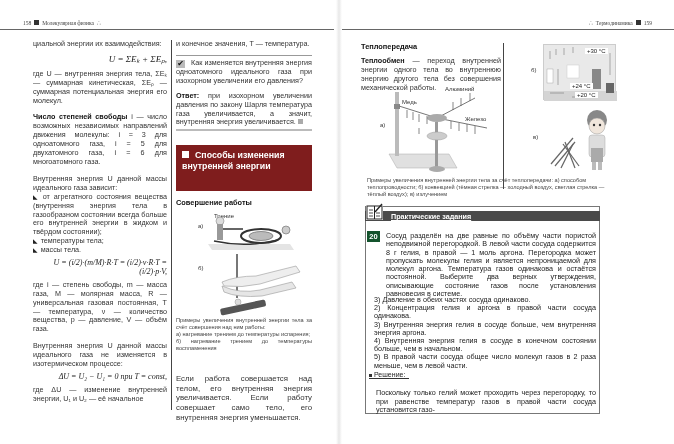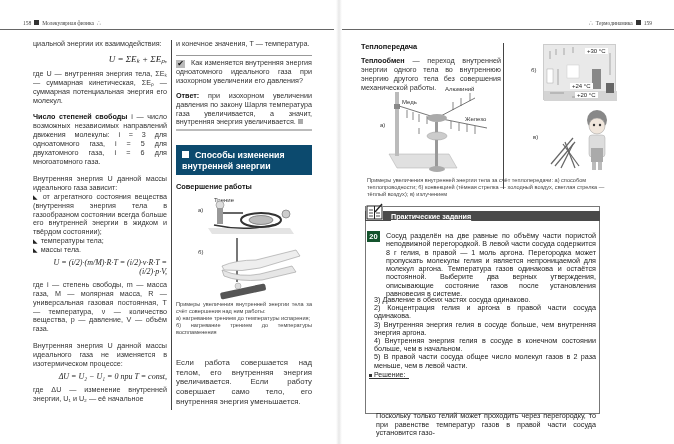--- a/index.html
+++ b/index.html
@@ -28,21 +28,21 @@
   .formula { text-align: right; font-family: "Liberation Serif", serif; font-style: italic; font-size: 9px; margin: 6px 0; color: #222; }
   .formula.sm { font-size: 8px; margin: 4px 0; }
   .bold { font-weight: bold; color: #111; }
   .bullet::before { content: "\25E3"; font-size: 6px; margin-right: 3px; color: #222; }
 
   .question-box { margin-top: 6px; border-top: 1px solid #999; padding-top: 3px; }
   .check-icon { display: inline-block; width: 9px; height: 8px; background: #bbb; color: #111; font-size: 8px; line-height: 8px; text-align: center; margin-right: 6px; vertical-align: -1px; }
   .answer { margin-top: 6px; padding-bottom: 2px; border-bottom: 2px solid #bbb; }
   .end-sq { display: inline-block; width: 5px; height: 5px; background: #aaa; margin-left: 2px; }
 
-  .section-header { margin-top: 14px; background: #0c4a6e; color: #fff; font-weight: bold; font-size: 8.8px; line-height: 11px; padding: 5px 6px 4px 6px; height: 30px; }
+  .section-header { margin-top: 14px; background: #7f1d1d; color: #fff; font-weight: bold; font-size: 8.8px; line-height: 11px; padding: 5px 6px 4px 6px; height: 46px; }
   .section-header .box-icon { display: inline-block; width: 7px; height: 7px; background: #fff; margin-right: 6px; vertical-align: 0px; }
   .subhead { margin-top: 8px; font-weight: bold; font-size: 7.4px; color: #111; }
 
   .fig { position: relative; }
   .fig-label { position: absolute; font-size: 6px; color: #333; }
   .caption { font-size: 5.6px; line-height: 7px; color: #444; }
   .col-2 .body-big { font-size: 7.8px; line-height: 9.6px; margin-top: 22px; }
 
   
   .col-3 { left: 361px; top: 43px; width: 140px; }
@@ -52,21 +52,21 @@
   .task-panel { position: absolute; left: 365px; top: 206px; width: 235px; height: 208px; border: 1px solid #777; }
   .task-header-bar { position: absolute; left: 365px; top: 211px; width: 235px; height: 10px; background: #4a4a4a; }
   .task-title { position: absolute; left: 391px; top: 212px; font-size: 7.2px; font-weight: bold; color: #fff; text-decoration: underline; }
   .notebook-icon { position: absolute; left: 366px; top: 203px; width: 17px; height: 17px; background: #fff; }
   .task-num { position: absolute; left: 367px; top: 231px; width: 13px; height: 11px; background: #14532d; color: #fff; font-weight: bold; font-size: 7.5px; line-height: 11px; text-align: center; }
   .task-text { position: absolute; left: 386px; top: 232px; width: 210px; font-size: 7.2px; line-height: 8.3px; color: #222; text-align: justify; }
   .options { position: absolute; left: 374px; top: 296px; width: 222px; font-size: 7.2px; line-height: 8.2px; color: #222; }
   .options li { list-style: none; text-align: justify; }
   .solution-label { position: absolute; left: 369px; top: 371px; font-size: 7px; color: #222; border-bottom: 1px solid #333; padding-left: 5px; width: 40px; }
   .solution-label::before { content: ""; position: absolute; left: 0; top: 3px; width: 3px; height: 3px; background: #333; }
-  .solution-text { position: absolute; left: 376px; top: 389px; width: 220px; font-size: 7.2px; line-height: 8.5px; color: #222; text-align: justify; margin-top: 23px; }
+  .solution-text { position: absolute; left: 376px; top: 389px; width: 220px; font-size: 7.2px; line-height: 8.5px; color: #222; text-align: justify; }
 </style>
 </head>
 <body>
 
 <div class="spread">
   <div class="gutter"></div>
 
   <div class="running-head rh-left">
     <span>158</span>
     <span class="sq"></span>

